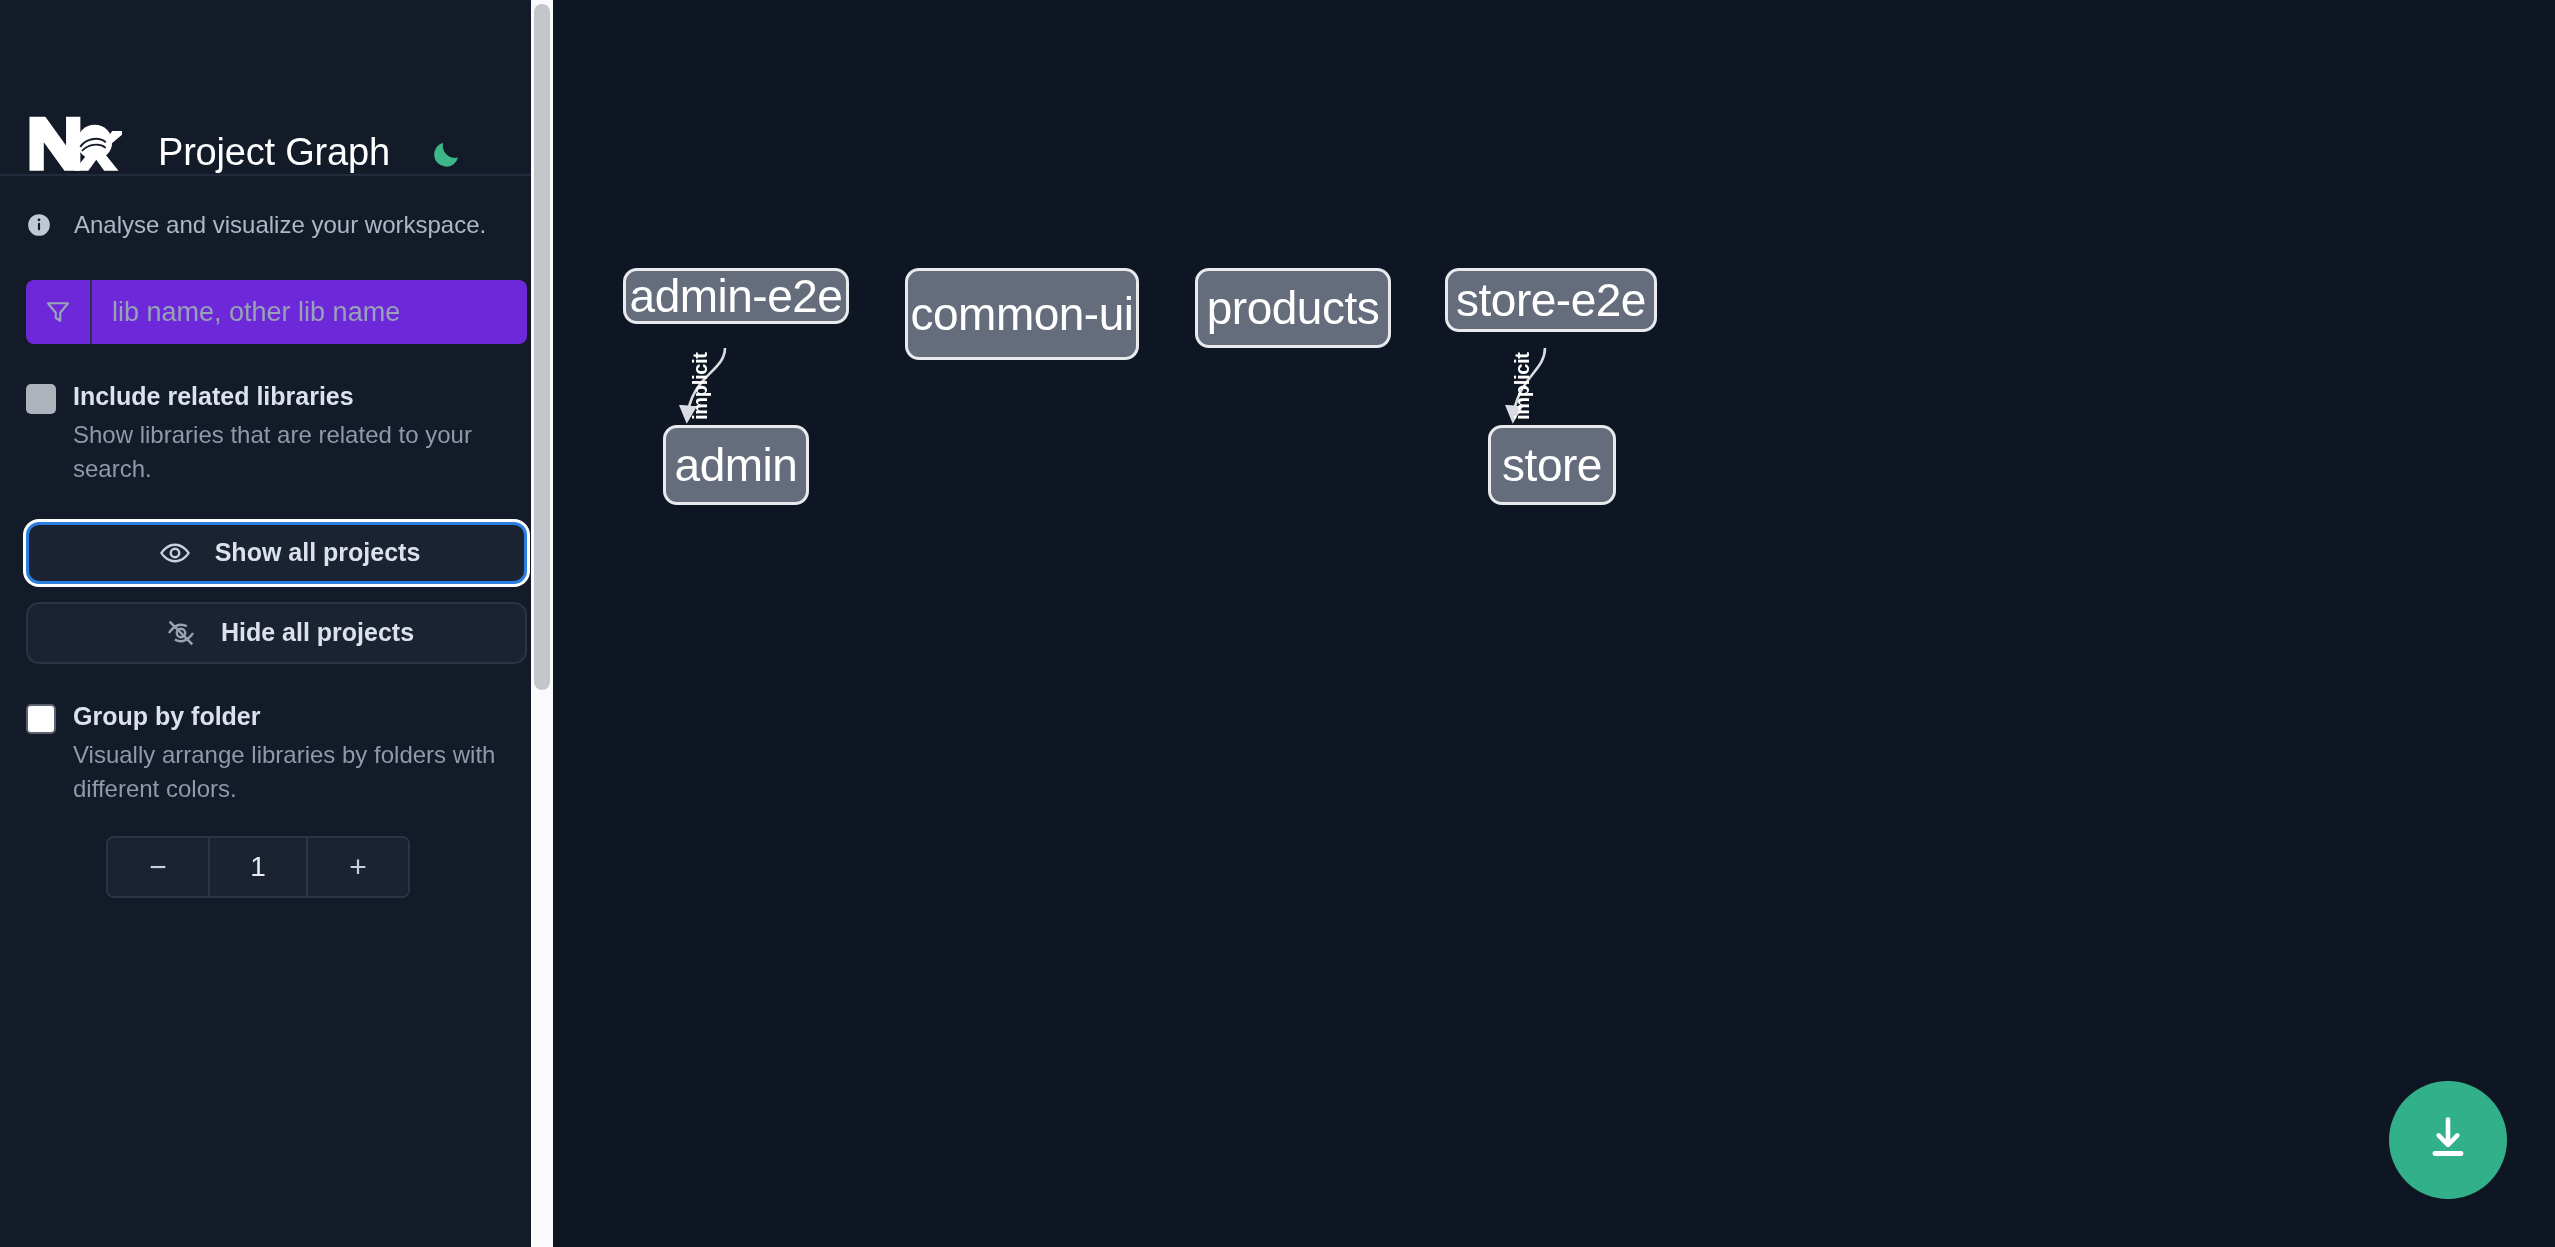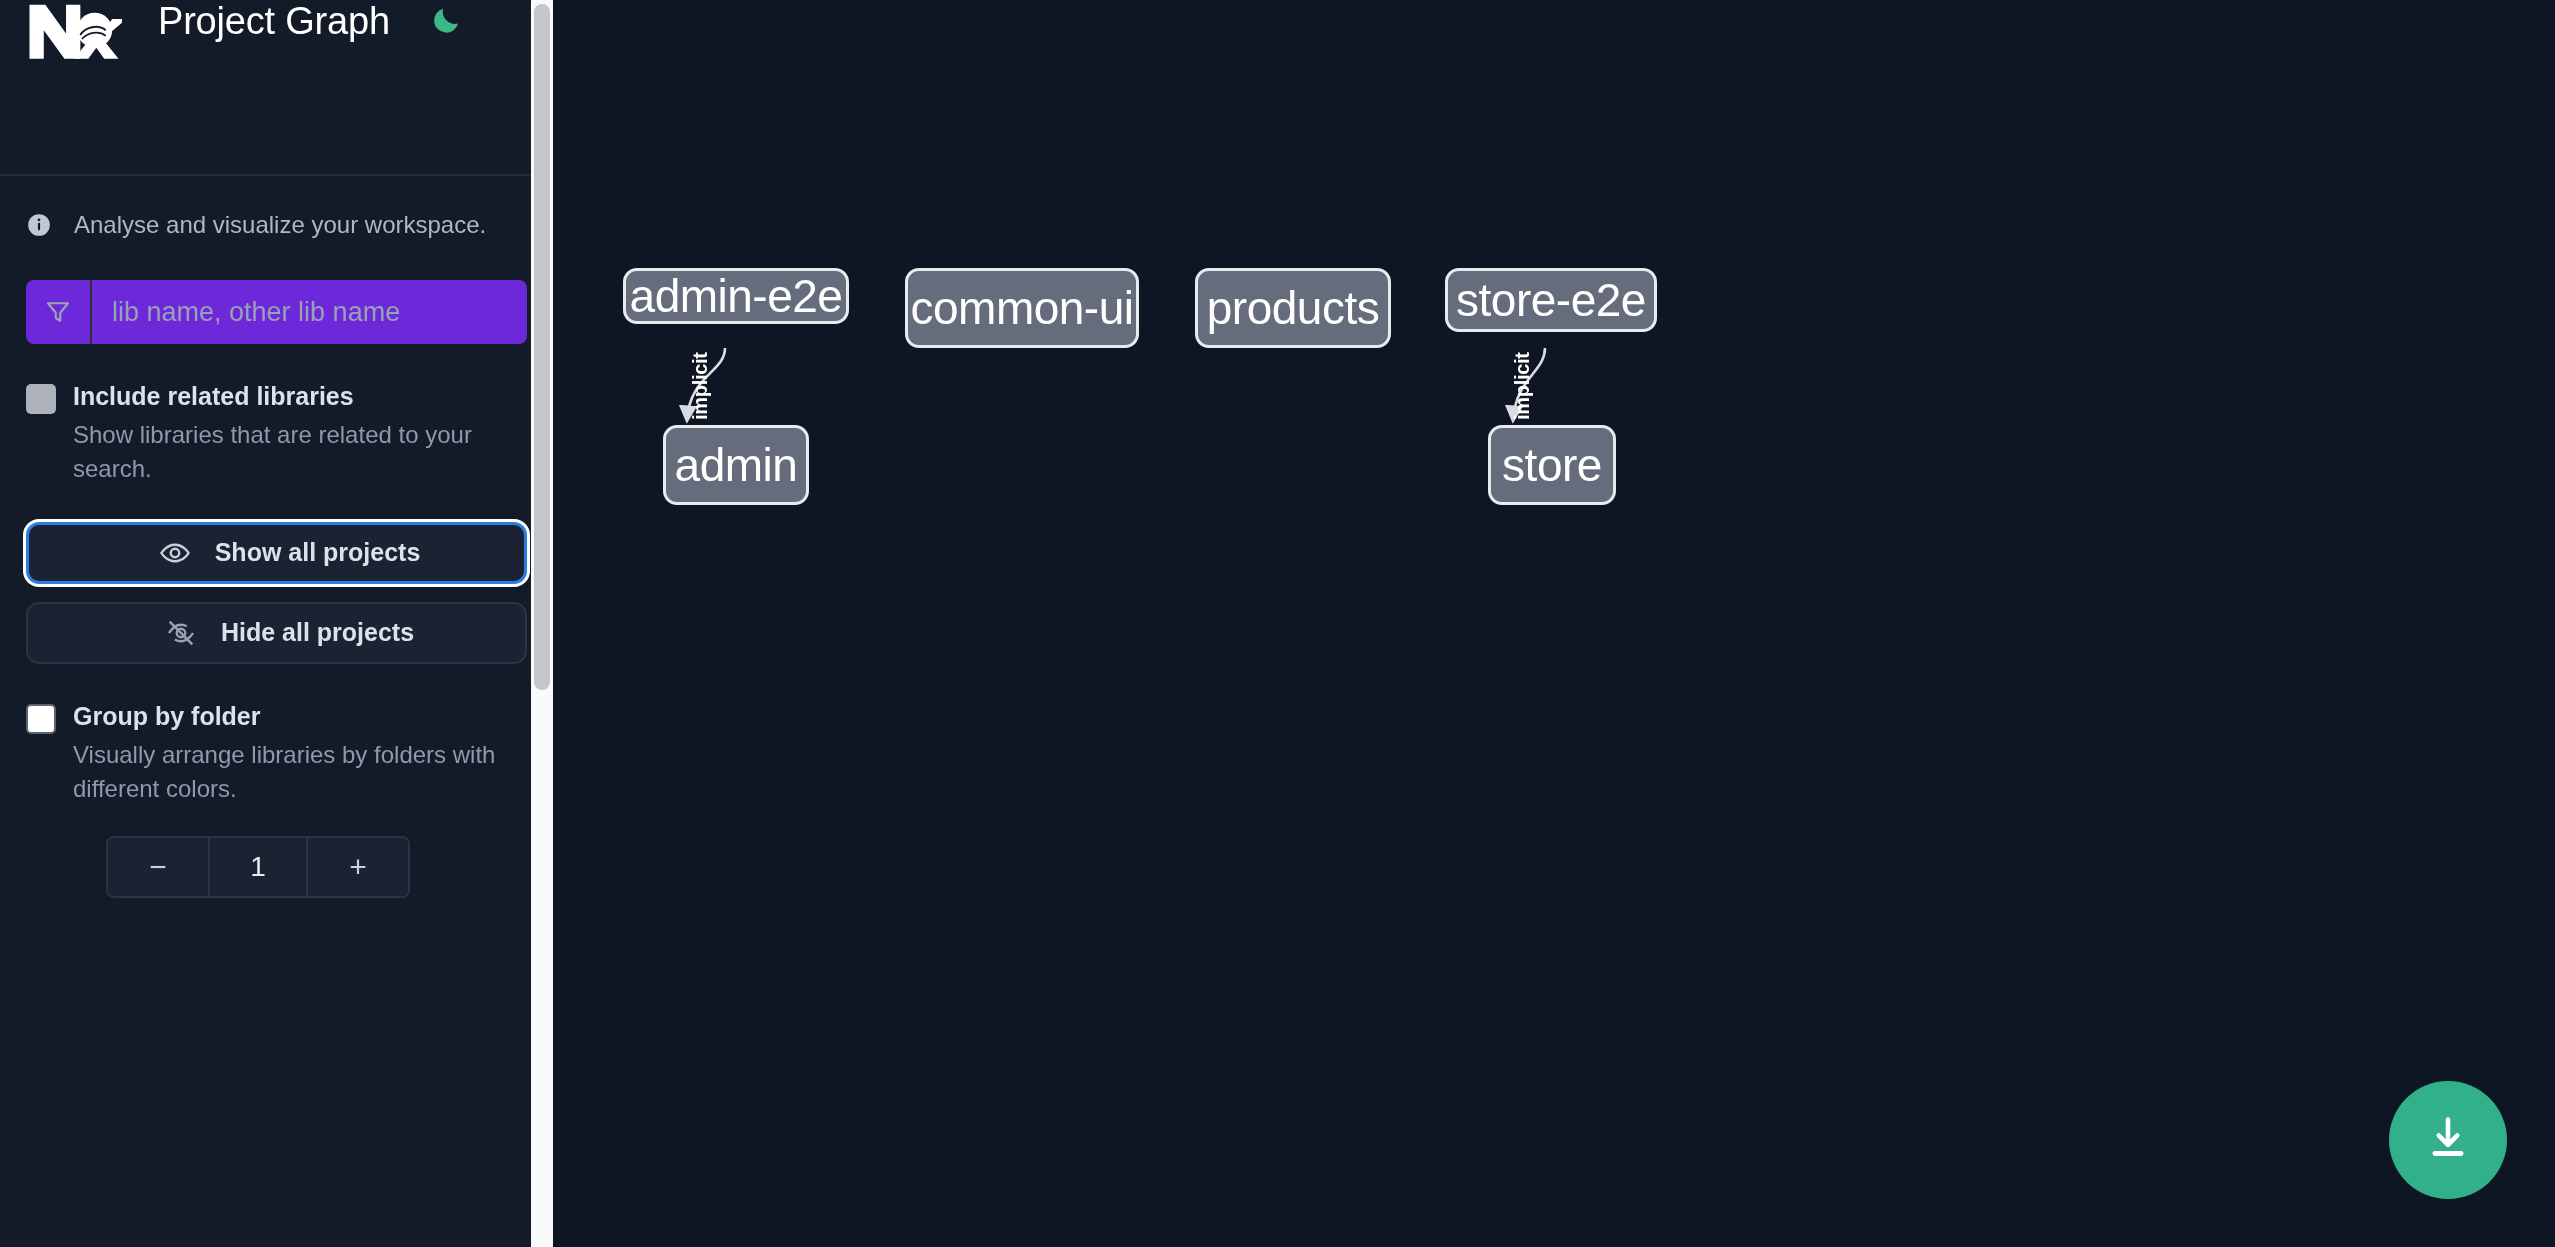--- a/index.html
+++ b/index.html
@@ -13,21 +13,21 @@
 
   
   .sidebar {
     position: relative;
     width: 553px; height: 1247px;
     background: #131a28;
     flex: 0 0 553px;
   }
   .sidebar-header {
     height: 176px;
-    display: flex; align-items: flex-start;
+    display: flex; align-items: flex-end;
     padding-left: 26px;
     border-bottom: 2px solid #222b3c;
   }
   .nx-logo { width: 96px; height: 62px; flex: 0 0 auto; }
   .app-title {
     margin-left: 36px;
     color: #ffffff;
     font-size: 38px;
     font-weight: 400;
     letter-spacing: -0.2px;
@@ -316,21 +316,21 @@
 
       <path d="M 172 348 C 172 372 137 375 134 420" fill="none" stroke="#d9dce2" stroke-width="2.6" marker-end="url(#arrow)"></path>
 
       <path d="M 992 348 C 992 372 963 378 960 420" fill="none" stroke="#d9dce2" stroke-width="2.6" marker-end="url(#arrow)"></path>
     </svg>
 
     <div class="edge-label" style="left:136px; top:420px;">implicit</div>
     <div class="edge-label" style="left:958px; top:420px;">implicit</div>
 
     <div class="node" style="left:70px;  top:268px; width:226px; height:56px;">admin-e2e</div>
-    <div class="node" style="left:352px; top:268px; width:234px; height:80px;">common-ui</div>
+    <div class="node" style="left:352px; top:268px; width:234px; height:92px;">common-ui</div>
     <div class="node" style="left:642px; top:268px; width:196px; height:80px;">products</div>
     <div class="node" style="left:892px; top:268px; width:212px; height:64px;">store-e2e</div>
     <div class="node" style="left:110px; top:425px; width:146px; height:80px;">admin</div>
     <div class="node" style="left:935px; top:425px; width:128px; height:80px;">store</div>
 
     <div class="fab">
       <span>
         <svg viewBox="0 0 24 24" width="52" height="52" aria-hidden="true">
           <path d="M12 3.5v11M12 15.2l-4.3-4.4M12 15.2l4.3-4.4" fill="none" stroke="#ffffff" stroke-width="2.1" stroke-linecap="round" stroke-linejoin="round"></path>
           <line x1="6" y1="19.2" x2="18" y2="19.2" stroke="#ffffff" stroke-width="2.3" stroke-linecap="round"></line>

